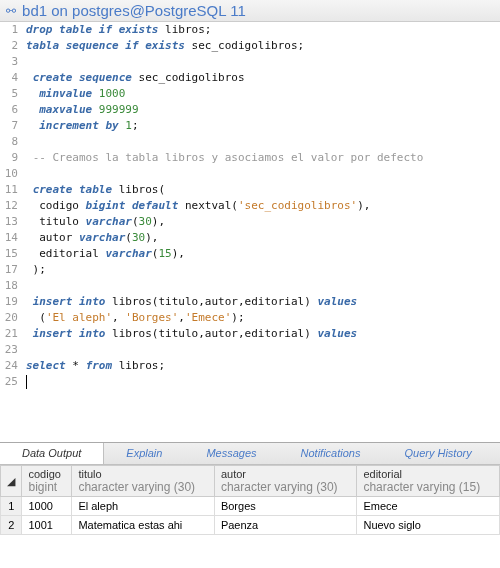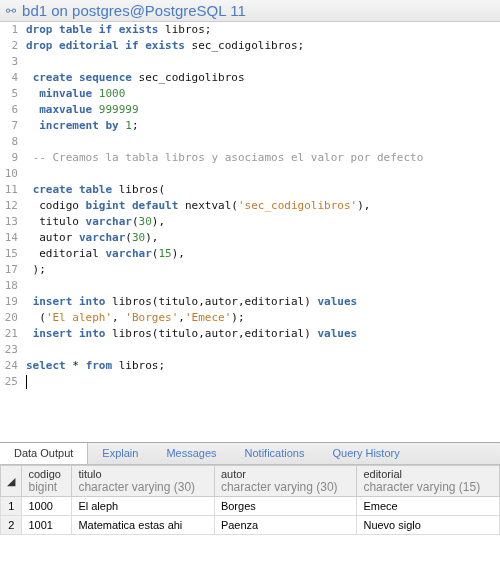--- a/index.html
+++ b/index.html
@@ -4,29 +4,29 @@
 <style>
 * { margin:0; padding:0; box-sizing:border-box; }
 body { font-family:Arial,sans-serif; font-size:11px; background:#fff; width:500px; height:568px; overflow:hidden; }
 .titlebar { background:linear-gradient(#f5f5f5,#e8e8e8); border-bottom:1px solid #ccc; padding:3px 6px; display:flex; align-items:center; gap:6px; height:22px; }
 .titlebar .chain { color:#4a7bc8; font-size:12px; }
 .titlebar .txt { color:#4a7bc8; font-size:15px; }
 .editor { height:420px; overflow:auto; background:#fff; position:relative; }
 .line { display:flex; min-height:16px; line-height:16px; }
 .lnum { width:26px; text-align:right; color:#999; padding-right:8px; flex-shrink:0; font-family:monospace; font-size:11px; user-select:none; }
 .code { font-family:Consolas,monospace; font-size:11px; white-space:pre; flex:1; }
-.kw { color:#3a6aa8; font-weight:bold; }
+.kw { color:#3a6aa8; font-weight:bold;font-style:italic; }
 .num { color:#3a8a3a; }
 .str { color:#c47a2a; }
 .cm { color:#999; }
 .id { color:#111; }
 .cursor { border-left:1px solid #000; display:inline-block; height:14px; vertical-align:middle; }
 .results { border-top:1px solid #aaa; background:#f8f8f8; }
 .tabs { background:linear-gradient(#f0f0f0,#e4e4e4); display:flex; height:22px; border-bottom:1px solid #c0c0c0; font-size:11px; }
-.tab { padding:4px 14px; color:#4a7bc8; cursor:pointer; }
+.tab { padding:4px 22px; color:#4a7bc8; cursor:pointer;font-style:italic; }
 .tab.active { background:#fff; color:#333; border-right:1px solid #c0c0c0; }
 .grid { border-collapse:collapse; width:100%; background:#fff; font-size:11px; }
 .grid th { background:#f0f0f0; border:1px solid #ccc; padding:2px 6px; text-align:left; font-weight:normal; color:#333; }
 .grid th .sub { color:#888; font-size:12px; }
 .grid td { border:1px solid #ddd; padding:3px 6px; }
 .grid .rh { background:#f0f0f0; text-align:center; width:20px; }
 </style>
 </head>
 <body>
 
@@ -35,21 +35,21 @@
   <span class="txt">bd1 on postgres@PostgreSQL 11</span>
 </div>
 
 <div class="editor" id="editor">
     <div class="line">
       <div class="lnum">1</div>
       <div class="code"><span class="kw">drop table if exists</span><span class="id"> libros;</span></div>
     </div>
     <div class="line">
       <div class="lnum">2</div>
-      <div class="code"><span class="kw">drop editorial if exists</span><span class="id"> sec_codigolibros;</span></div>
+      <div class="code"><span class="kw">tabla sequence if exists</span><span class="id"> sec_codigolibros;</span></div>
     </div>
     <div class="line">
       <div class="lnum">3</div>
       <div class="code"></div>
     </div>
     <div class="line">
       <div class="lnum">4</div>
       <div class="code"><span class="id"> </span><span class="kw">create sequence</span><span class="id"> sec_codigolibros</span></div>
     </div>
     <div class="line">

